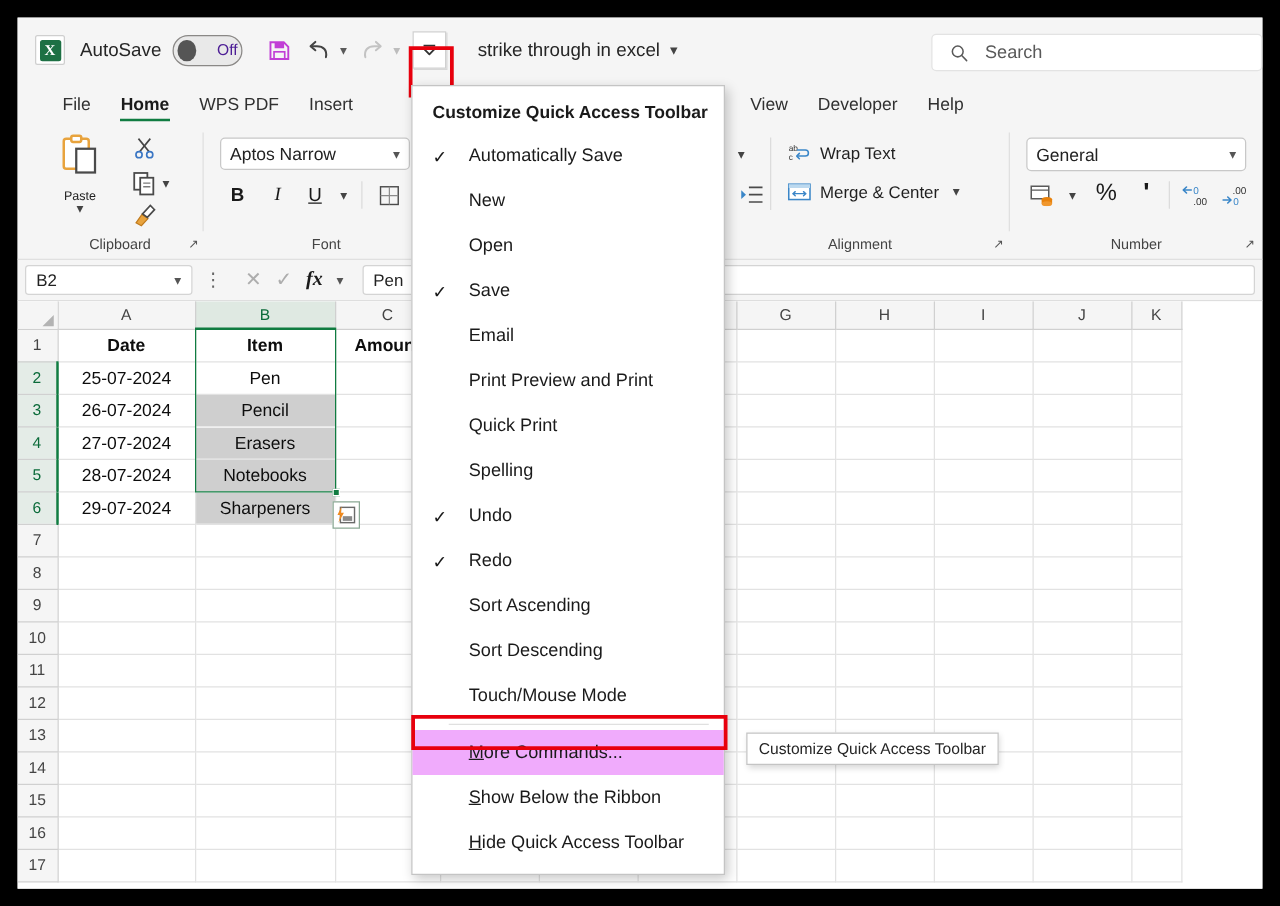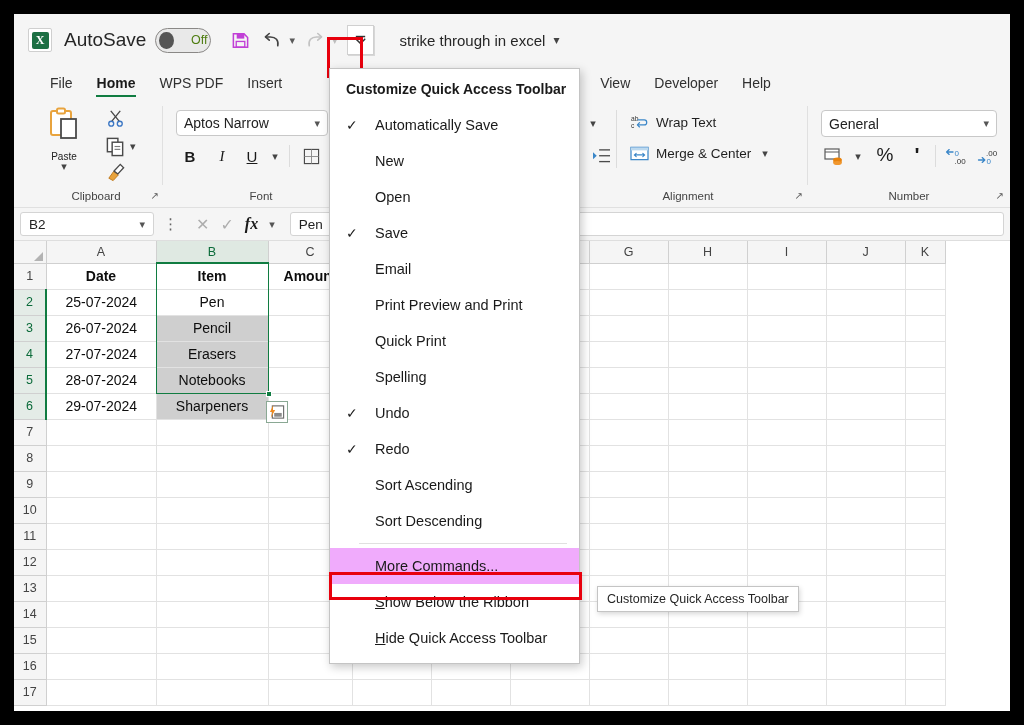--- a/index.html
+++ b/index.html
@@ -43,37 +43,37 @@
   .xl-logo .sq {
     width: 17px; height: 17px;
     background: #1d7044;
     border-radius: 2px;
     color: #fff;
     font-size: 12px; font-weight: bold;
     display: flex; align-items: center; justify-content: center;
     font-family: "Liberation Serif", serif;
   }
   .autosave-label {
-    font-size: 19px; color: #262626; margin-right: 9px;
+    font-size: 15px; color: #262626; margin-right: 9px;
   }
   .toggle {
     width: 56px; height: 25px;
     border-radius: 13px;
     background: #e9e9e9;
     border: 1px solid #8a8886;
     display: flex; align-items: center;
     padding: 0 3px;
     margin-right: 14px;
   }
   .toggle .knob {
     width: 17px; height: 17px; border-radius: 50%;
     background: #555;
   }
   .toggle .off {
-    font-size: 12.5px; color: #4d7c0f; margin-left: 17px;
+    font-size: 12.5px; color: #4c1d95; margin-left: 17px;
   }
   .tb-icon {
     width: 30px; height: 30px;
     display: flex; align-items: center; justify-content: center;
     margin-right: 2px;
     cursor: default;
   }
   .chev-sm { font-size: 11px; color: #5a5a5a; margin-right: 5px; }
   .chev-sm.dim { color: #bdbdbd; }
   .qat-dropdown {
@@ -371,20 +371,27 @@
           <rect x="3" y="3" width="10" height="1.6" fill="#333"></rect>
           <path d="M3.4 6.6 8 11.2l4.6-4.6" fill="none" stroke="#333" stroke-width="1.6" stroke-linecap="round" stroke-linejoin="round"></path>
         </svg>
       </div>
 
       <div class="doctitle">
         <span>strike through in excel</span>
         <span style="font-size:12px;color:#444">▾</span>
       </div>
 
+      <div class="searchbox">
+        <svg width="15" height="15" viewBox="0 0 16 16">
+          <circle cx="6.6" cy="6.6" r="4.6" fill="none" stroke="#595959" stroke-width="1.3"></circle>
+          <line x1="10" y1="10" x2="14.2" y2="14.4" stroke="#595959" stroke-width="1.3" stroke-linecap="round"></line>
+        </svg>
+        <span class="ph">Search</span>
+      </div>
     </div>
 
     <div class="redbox" style="left:313px; top:23px; width:36px; height:41px;"></div>
 
     <div class="tabstrip">
       <div class="tab">File</div>
       <div class="tab active">Home</div>
       <div class="tab">WPS PDF</div>
       <div class="tab">Insert</div>
       <div class="tab" style="margin-left:224px">Review</div>
@@ -857,20 +864,24 @@
         <span class="lbl">Redo</span>
       </div>
       <div class="mitem">
         <span class="ck"></span>
         <span class="lbl">Sort Ascending</span>
       </div>
       <div class="mitem">
         <span class="ck"></span>
         <span class="lbl">Sort Descending</span>
       </div>
+      <div class="mitem">
+        <span class="ck"></span>
+        <span class="lbl">Touch/Mouse Mode</span>
+      </div>
 
       <div class="msep"></div>
 
       <div class="mitem hilite">
         <span class="ck"></span>
         <span class="lbl"><u>M</u><span>ore Commands...</span></span>
       </div>
       <div class="mitem">
         <span class="ck"></span>
         <span class="lbl"><u>S</u><span>how Below the Ribbon</span></span>

